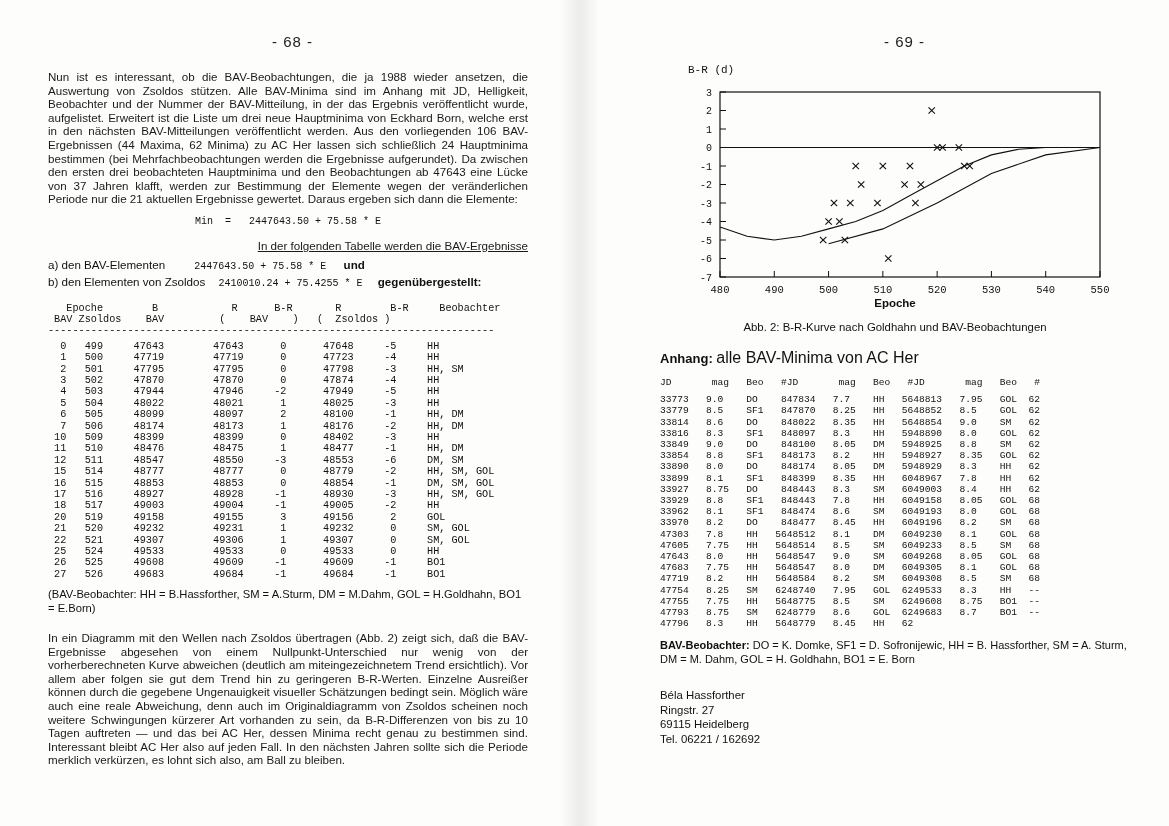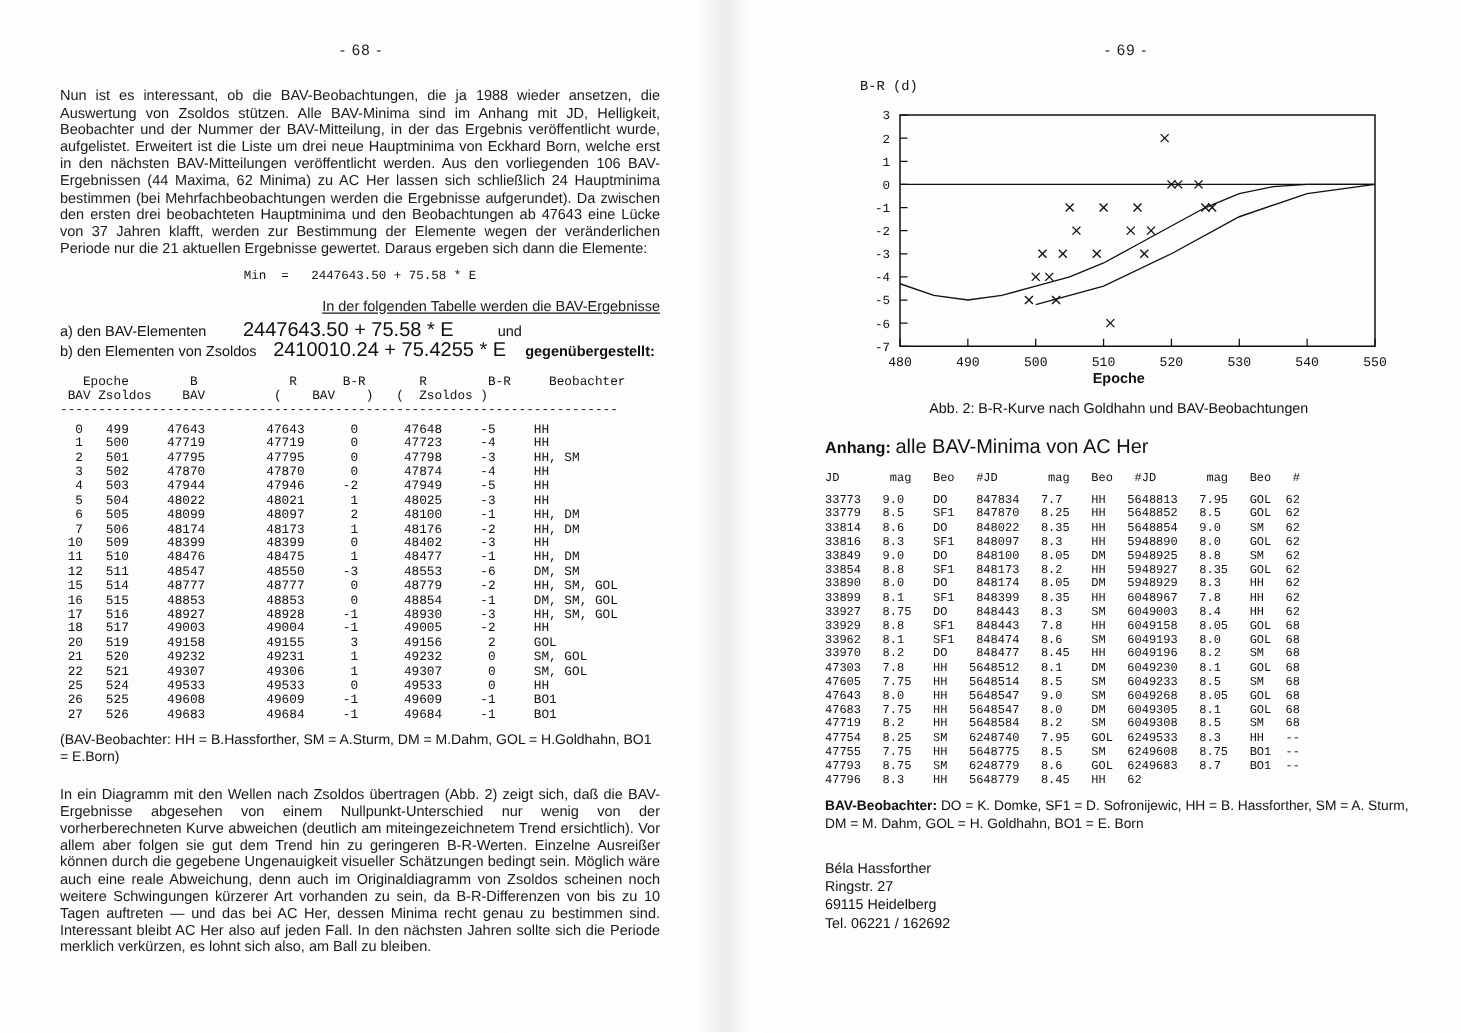--- a/index.html
+++ b/index.html
@@ -19,21 +19,21 @@
   
   #page::before {
     content: "";
     position: absolute;
     left: 560px; top: 0; width: 40px; height: 826px;
     background: linear-gradient(to right, rgba(0,0,0,0.00), rgba(0,0,0,0.07), rgba(0,0,0,0.00));
     pointer-events: none;
   }
   .page-num {
     position: absolute;
-    font-size: 12px;
+    font-size: 15px;
     letter-spacing: 1px;
     color: #222;
   }
   .col-left { position: absolute; left: 48px; top: 70px; width: 480px; }
   .col-right { position: absolute; left: 660px; top: 62px; width: 470px; }
 
   p.body {
     font-size: 11.6px;
     line-height: 13.6px;
     text-align: justify;
@@ -46,22 +46,22 @@
     font-size: 10px;
     margin: 8px 0 12px 0;
     white-space: pre;
   }
   .elem-line {
     font-size: 11.6px;
     line-height: 15px;
     margin: 0;
   }
   .elem-line .m {
-    font-family: Liberation Sans, sans-serif;
-    font-size: 16px;
+    font-family: Liberation Mono, monospace;
+    font-size: 10px;
   }
   .table-block {
     font-family: "Liberation Mono", monospace;
     font-size: 10.2px;
     line-height: 11.4px;
     white-space: pre;
     color: #111;
   }
   .small-note {
     font-size: 11.2px;
@@ -131,21 +131,21 @@
 
     <p class="body">Nun ist es interessant, ob die BAV-Beobachtungen, die ja 1988 wieder ansetzen, die Auswertung von Zsoldos stützen. Alle BAV-Minima sind im Anhang mit JD, Helligkeit, Beobachter und der Nummer der BAV-Mitteilung, in der das Ergebnis veröffentlicht wurde, aufgelistet. Erweitert ist die Liste um drei neue Hauptminima von Eckhard Born, welche erst in den nächsten BAV-Mitteilungen veröffentlicht werden. Aus den vorliegenden 106 BAV-Ergebnissen (44 Maxima, 62 Minima) zu AC Her lassen sich schließlich 24 Hauptminima bestimmen (bei Mehrfachbeobachtungen werden die Ergebnisse aufgerundet). Da zwischen den ersten drei beobachteten Hauptminima und den Beobachtungen ab 47643 eine Lücke von 37 Jahren klafft, werden zur Bestimmung der Elemente wegen der veränderlichen Periode nur die 21 aktuellen Ergebnisse gewertet. Daraus ergeben sich dann die Elemente:</p>
 
     <div class="formula-center">Min  =   2447643.50 + 75.58 * E</div>
 
     <p class="body" style="text-align:right; margin-bottom:4px;text-decoration:underline;">In der folgenden Tabelle werden die BAV-Ergebnisse</p>
 
     <p class="elem-line">
       <span>a) den BAV-Elementen</span>
       <span class="m" style="margin-left:26px;">2447643.50 + 75.58  * E</span>
-      <span style="margin-left:32px;">und</span>
+      <span style="margin-left:14px;font-weight:bold;">und</span>
     </p>
     <p class="elem-line" style="margin-bottom:10px;">
       <span>b) den Elementen von Zsoldos</span>
       <span class="m" style="margin-left:10px;">2410010.24 + 75.4255 * E</span>
       <span style="margin-left:12px; font-weight:bold;">gegenübergestellt:</span>
     </p>
 
     <div class="table-block" style="margin-top:12px;">   Epoche        B            R      B-R       R        B-R     Beobachter
  BAV Zsoldos    BAV         (    BAV    )   (  Zsoldos )
 -------------------------------------------------------------------------</div>

